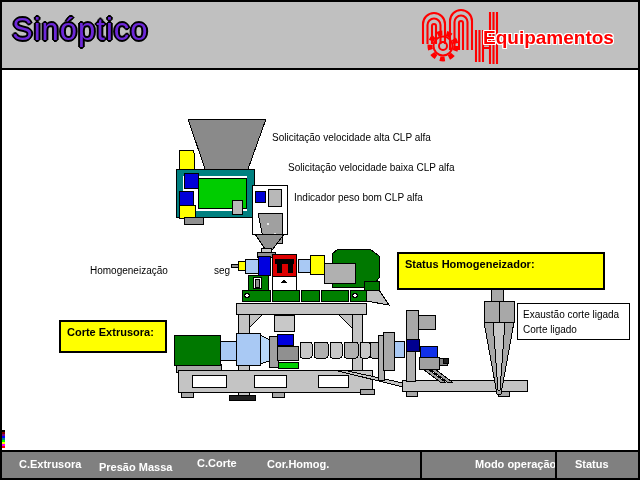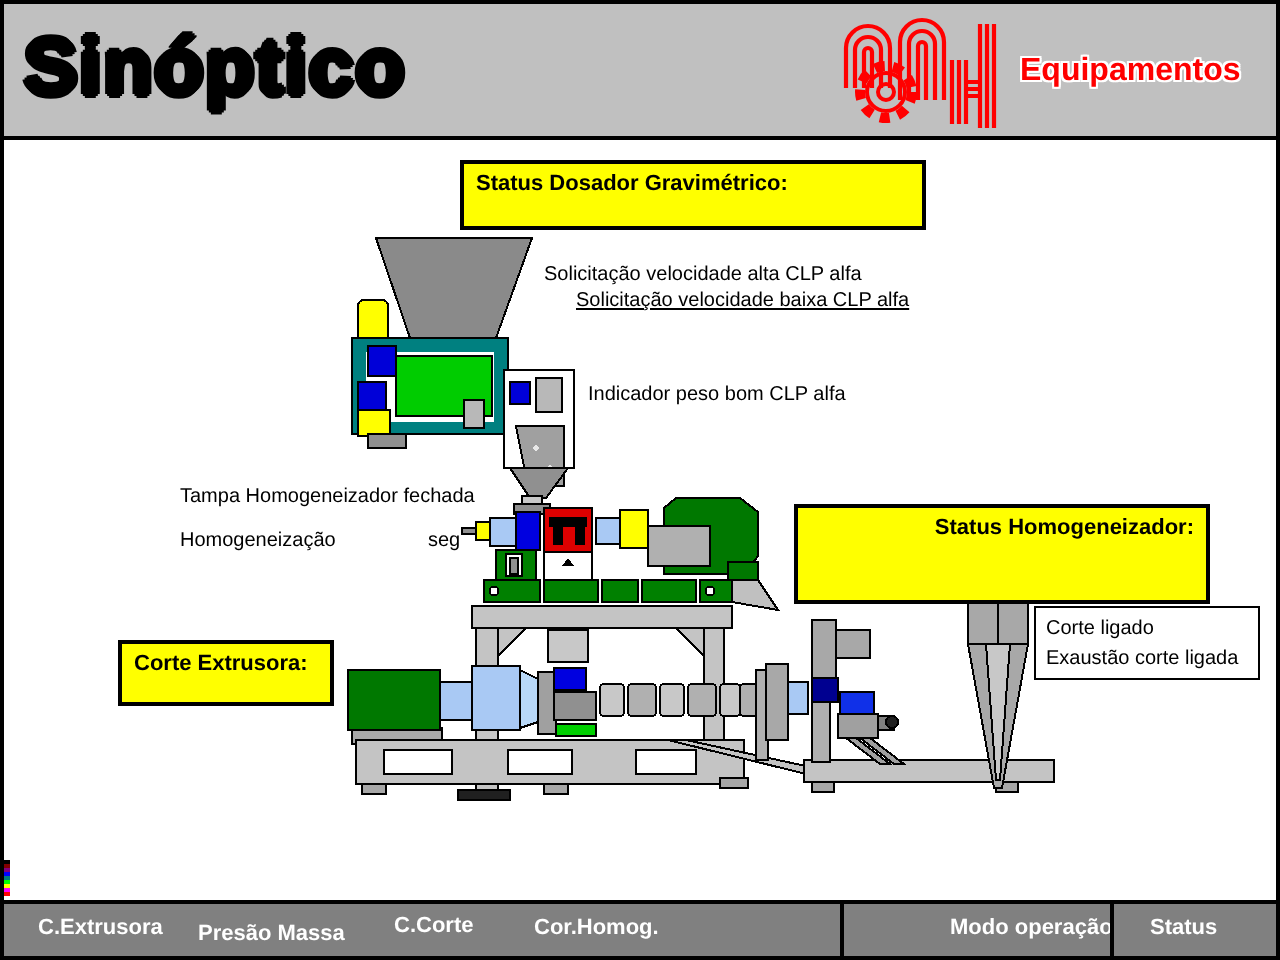--- a/index.html
+++ b/index.html
@@ -7,27 +7,27 @@
     position:relative;width:640px;height:480px;box-sizing:border-box;
     background:#FFFFFF;border:2px solid #000;overflow:hidden;
     font-family:"Liberation Sans",sans-serif;
   }
   .header{
     position:absolute;top:0;left:0;right:0;height:66px;
     background:#C0C0C0;border-bottom:2px solid #000;
   }
   .title{
     position:absolute;left:10px;top:10px;
-    font-size:40px;font-weight:bold;letter-spacing:1px;color:#000000;
+    font-size:31px;font-weight:normal;letter-spacing:1px;color:#6d28d9;
     text-shadow:-2px 0 #000,2px 0 #000,0 -2px #000,0 2px #000,
                 -1px -1px #000,1px 1px #000,-1px 1px #000,1px -1px #000;
   }
   .brandtext{
-    position:absolute;left:508px;top:25px;
-    font-size:16px;font-weight:bold;color:#FF0000;letter-spacing:0px;
+    position:absolute;left:481px;top:25px;
+    font-size:19px;font-weight:bold;color:#FF0000;letter-spacing:0px;
     text-shadow:-1px 0 #fff,1px 0 #fff,0 -1px #fff,0 1px #fff,
                 -1px -1px #fff,1px 1px #fff,-1px 1px #fff,1px -1px #fff;
   }
   .logo{position:absolute;left:412px;top:2px;}
   .ybox{
     position:absolute;box-sizing:border-box;background:#FFFF00;
     border:2px solid #000;font-size:11px;font-weight:bold;color:#000;
     padding:4px 6px;
   }
   .wbox{
@@ -206,42 +206,38 @@
 
     <g>
       <rect x="489" y="287" width="12" height="13" fill="#A8A8A8"></rect>
       <rect x="482" y="299" width="30" height="21" fill="#A8A8A8"></rect>
       <line x1="497" y1="299" x2="497" y2="320"></line>
       <polygon points="482,320 512,320 499,392 495,392" fill="#A8A8A8"></polygon>
       <polygon points="491,320 503,320 498,388 496,388" fill="#C8C8C8"></polygon>
     </g>
   </svg>
 
-  <div class="ybox" style="left:228px;top:78px;width:233px;height:35px;">
-    <span>Status Dosador Gravimétrico:</span>
-  </div>
-
-  <div class="ybox" style="left:395px;top:250px;width:208px;height:50px;text-align:right;">
+
+  <div class="ybox" style="left:395px;top:250px;width:208px;height:38px;text-align:left;">
     <span>Status Homogeneizador:</span>
   </div>
 
   <div class="ybox" style="left:57px;top:318px;width:108px;height:33px;">
     <span>Corte Extrusora:</span>
   </div>
 
   <div class="wbox" style="left:515px;top:301px;width:113px;height:37px;">
+    <div>Exaustão corte ligada</div>
     <div>Corte ligado</div>
-    <div>Exaustão corte ligada</div>
   </div>
 
   <div class="note" style="left:270px;top:130px;">Solicitação velocidade alta CLP alfa</div>
-  <div class="note" style="left:286px;top:143px;text-decoration:underline;">Solicitação velocidade baixa CLP alfa</div>
+  <div class="note" style="left:286px;top:160px;">Solicitação velocidade baixa CLP alfa</div>
   <div class="note" style="left:292px;top:166px;margin-top:24px;">Indicador peso bom CLP alfa</div>
 
-  <div class="note" style="left:88px;top:241px;">Tampa Homogeneizador fechada</div>
   <div class="note" style="left:88px;top:263px;">Homogeneização</div>
   <div class="note" style="left:212px;top:263px;">seg</div>
 
   <div class="palette">
     <div style="background:#000000"></div>
       <div style="background:#800000"></div>
     <div style="background:#800080"></div>
       <div style="background:#0000FF"></div>
     <div style="background:#008080"></div>
       <div style="background:#00FF00"></div>

